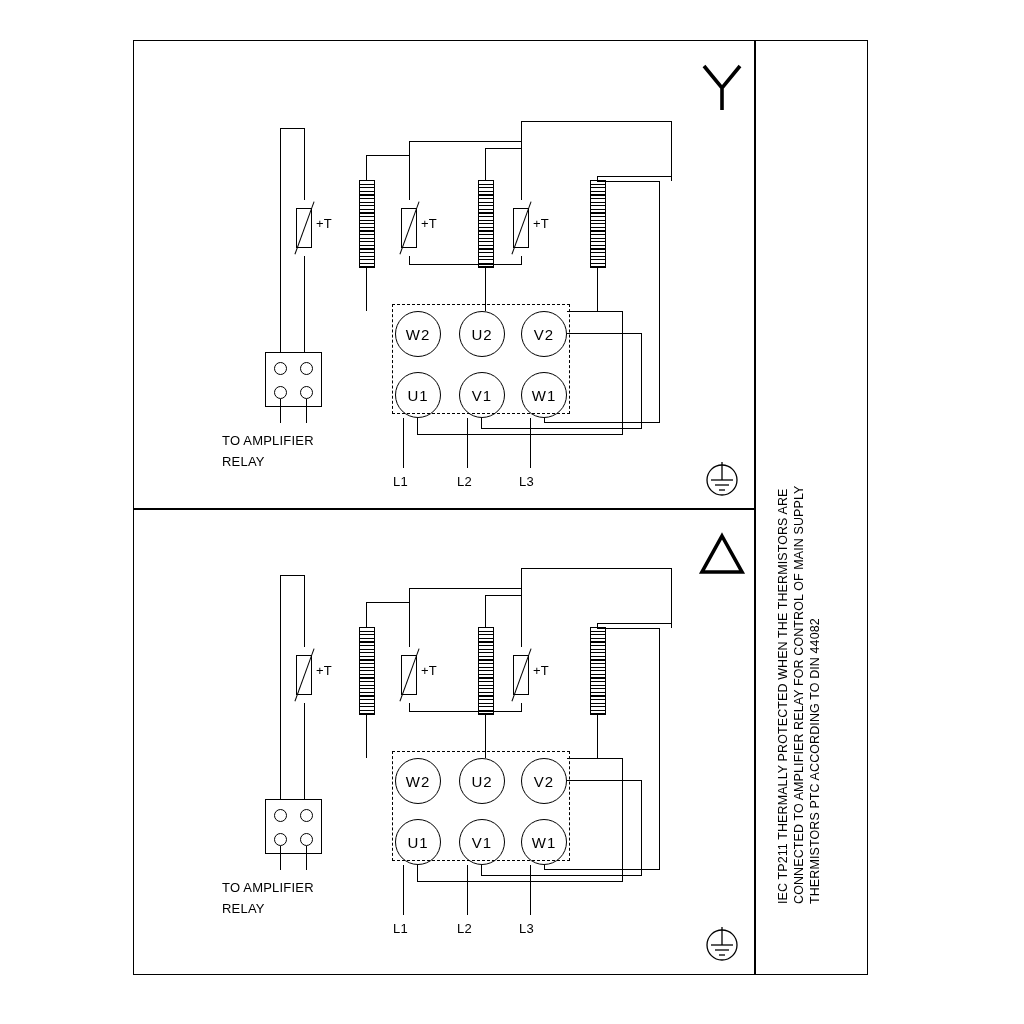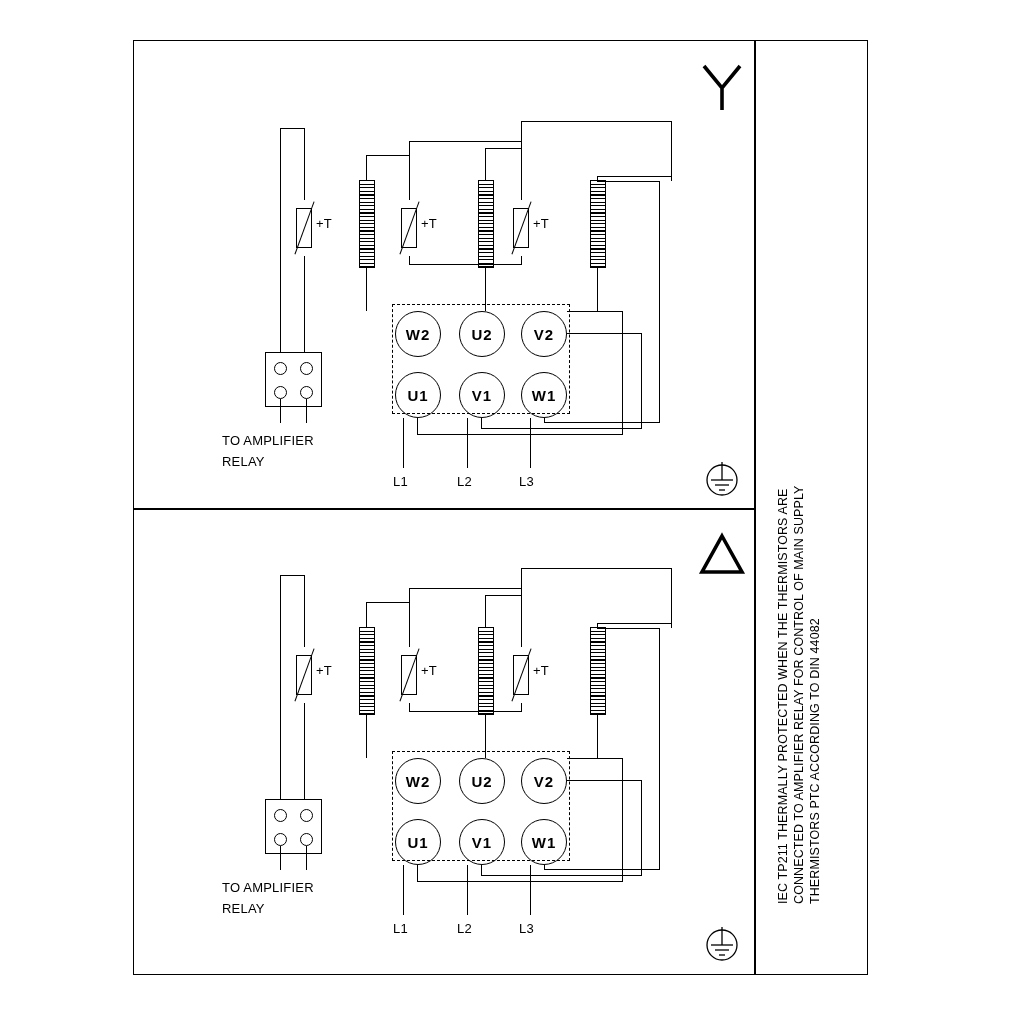--- a/index.html
+++ b/index.html
@@ -39,21 +39,20 @@
   .term {
     position: absolute;
     border: 1.3px solid #000;
     border-radius: 50%;
     box-sizing: border-box;
     display: flex;
     align-items: center;
     justify-content: center;
     font-size: 15px;
     letter-spacing: 1px;
-    font-weight: bold;
   }
   .dashbox {
     position: absolute;
     border: 1px dashed #000;
     box-sizing: border-box;
   }
   .coil {
     position: absolute;
     border-left: 1.3px solid #000;
     border-right: 1.3px solid #000;

